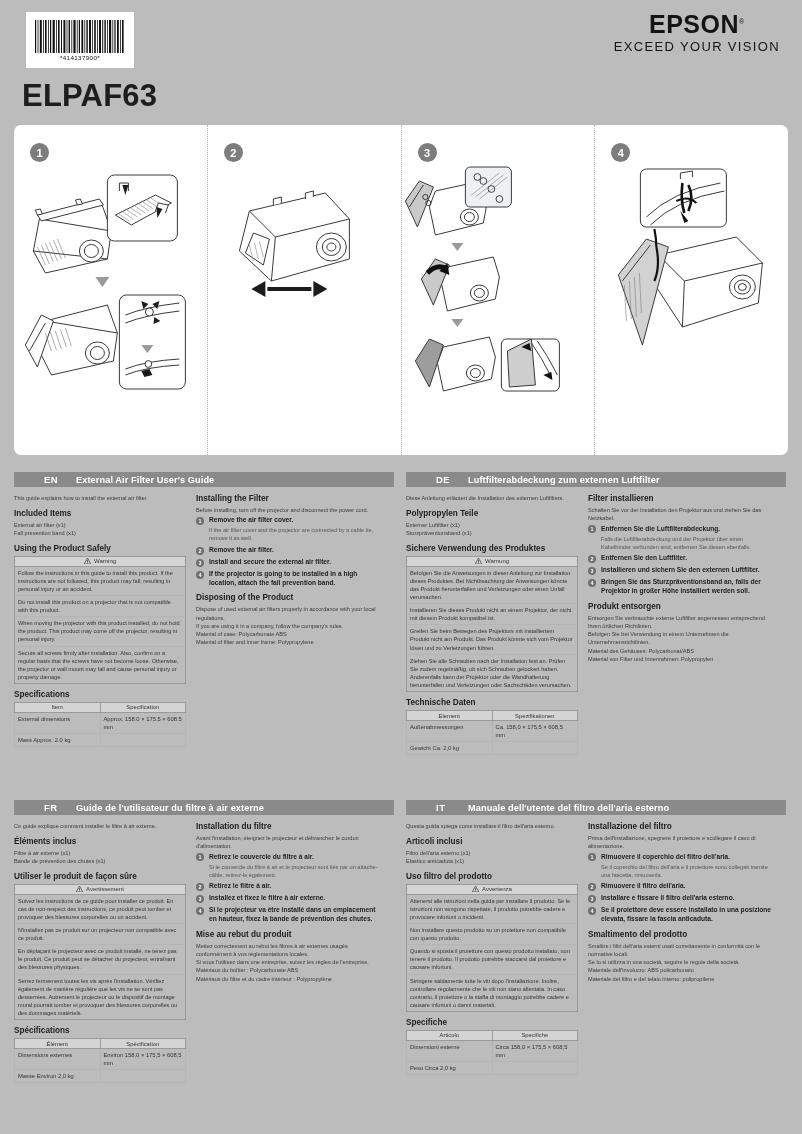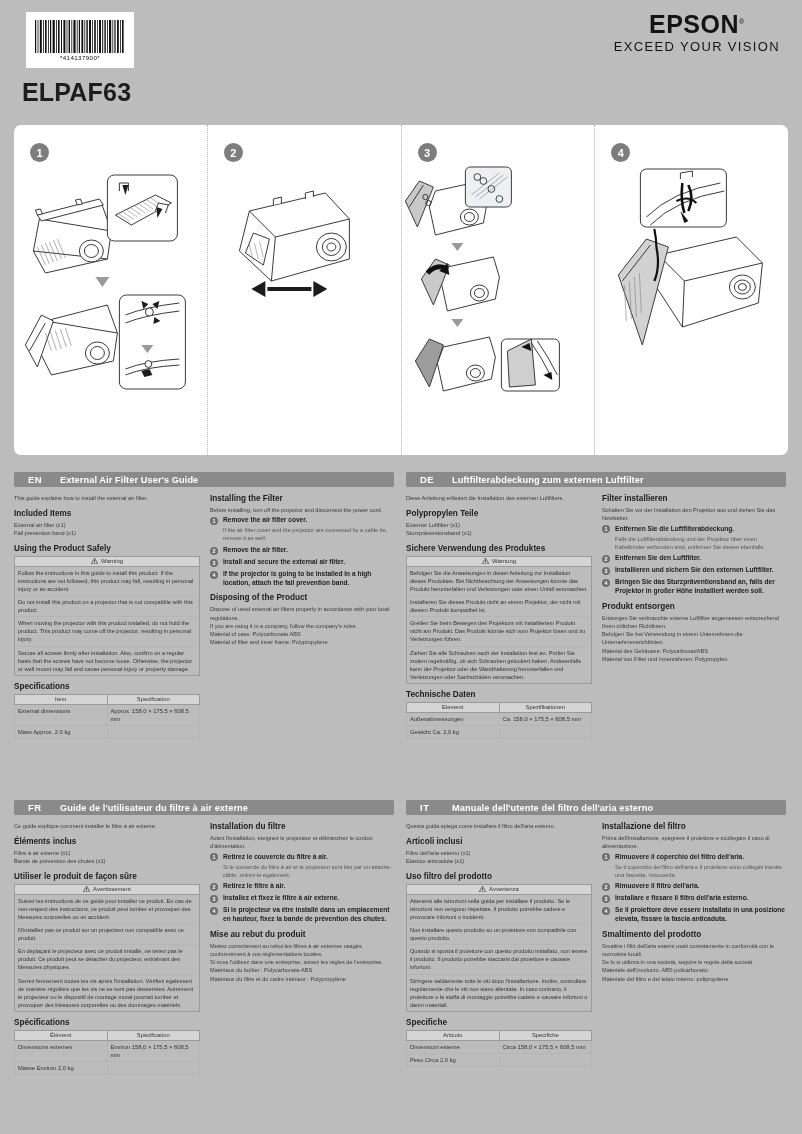--- a/index.html
+++ b/index.html
@@ -19,21 +19,21 @@
     display: flex; flex-direction: column;
     align-items: center; justify-content: center;
   }
   .barcode-bars { width: 92px; height: 33px; }
   .barcode-num {
     font-size: 6.2px; letter-spacing: .4px; color: #111;
     margin-top: 1px; font-family: "Liberation Sans", sans-serif;
   }
   .model {
     position: absolute; left: 22px; top: 78px;
-    font-size: 25px; font-weight: bold; color: #1d1d1d;
+    font-size: 31px; font-weight: bold; color: #1d1d1d;
     letter-spacing: .2px;
   }
   .epson { position: absolute; right: 22px; top: 12px; text-align: center; }
   .epson-word {
     font-size: 25px; font-weight: bold; color: #141414;
     letter-spacing: .5px; line-height: 1;
   }
   .epson-reg { font-size: 7px; vertical-align: super; font-weight: normal; }
   .epson-tag {
     font-size: 13px; color: #141414; letter-spacing: 1.35px;
@@ -64,29 +64,30 @@
   }
   .lang.col-l { left: 14px; }
   .lang.col-r { left: 406px; }
   .lang.row-1 { top: 472px; }
   .lang.row-2 { top: 800px; }
 
   .lang-bar {
     height: 15px; background: #8a8a8a; border-radius: 1px;
     display: flex; align-items: center;
     color: #fff;
+    padding-left: 16px;
   }
   .lang-code {
     font-size: 9.5px; font-weight: bold; letter-spacing: .5px;
     padding-left: 14px; width: 46px;
   }
   .lang-title { font-size: 9.2px; font-weight: bold; letter-spacing: .1px; }
 
   .lang-body { display: flex; gap: 10px; margin-top: 7px; }
-  .colA { width: 186px; }
+  .colA { width: 172px; }
   .colB { width: 184px; }
 
   .intro { font-size: 5.6px; color: #3a3a3a; line-height: 1.45; margin-bottom: 7px; }
   h3.sec {
     font-size: 8.2px; font-weight: bold; color: #1d1d1d;
     margin: 6px 0 3px;
   }
   h3.sec.first { margin-top: 0; }
   .plain { font-size: 5.6px; color: #3a3a3a; line-height: 1.48; }
 

